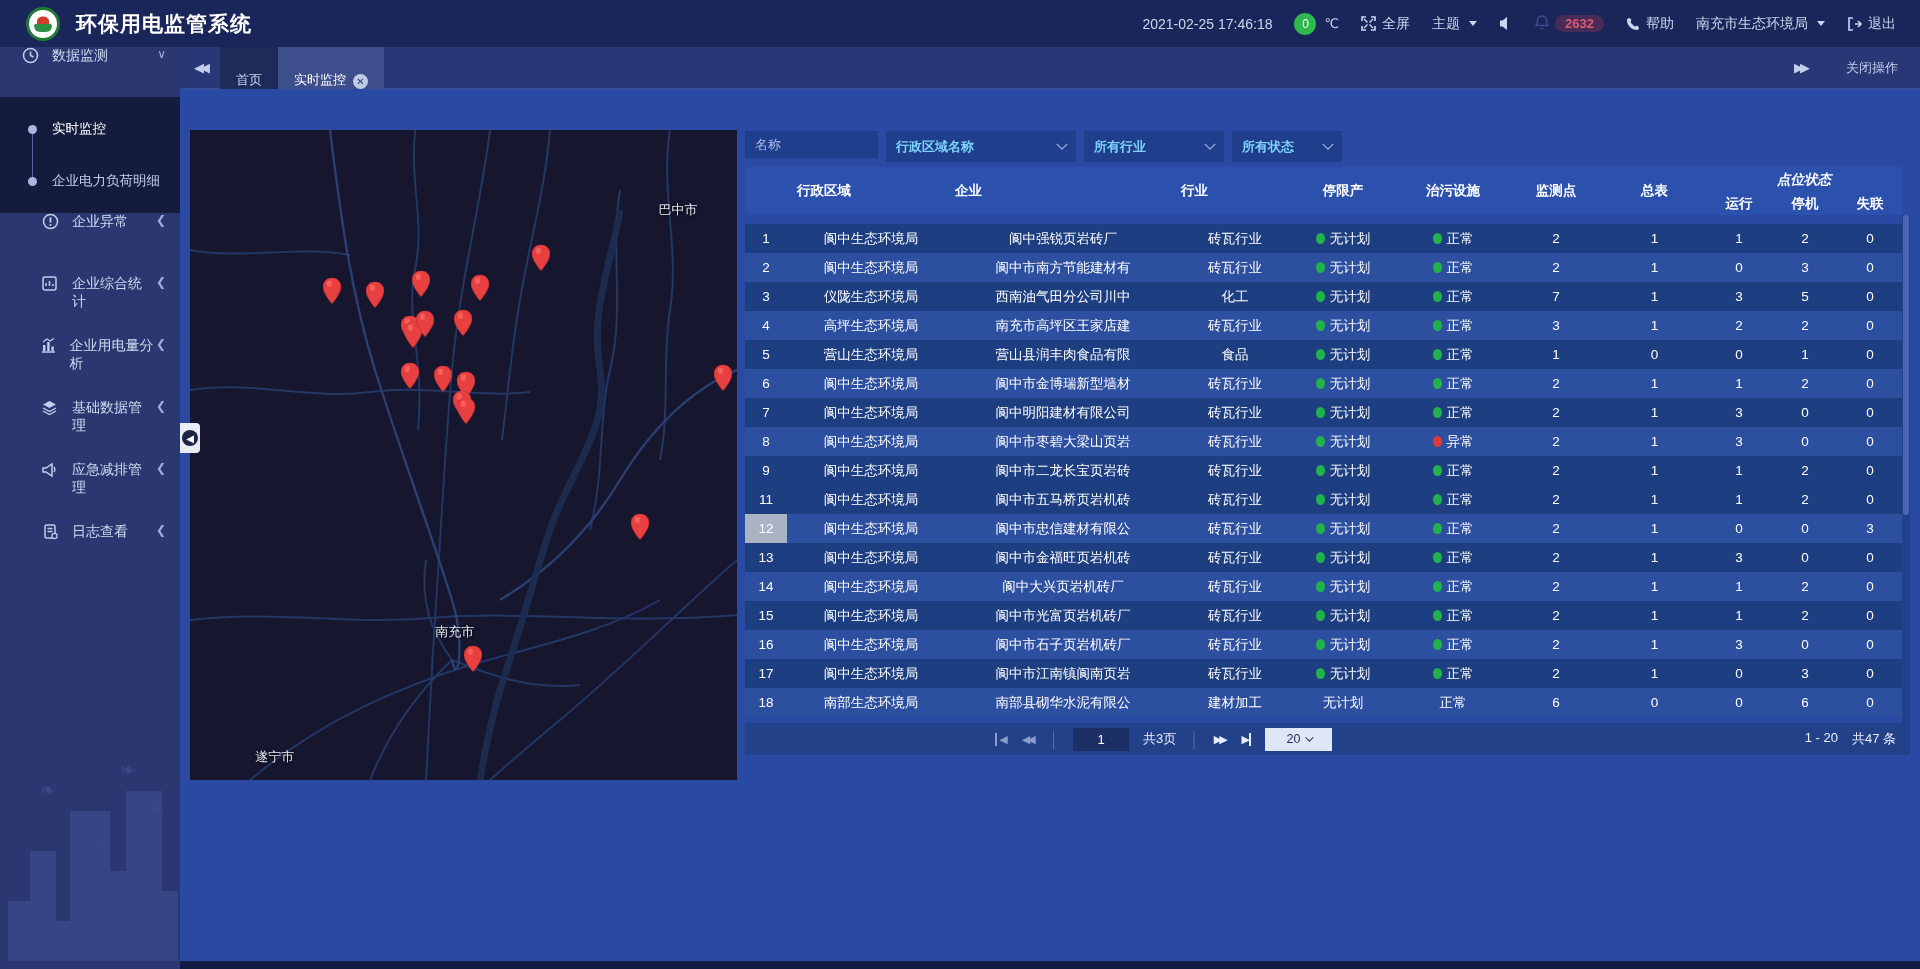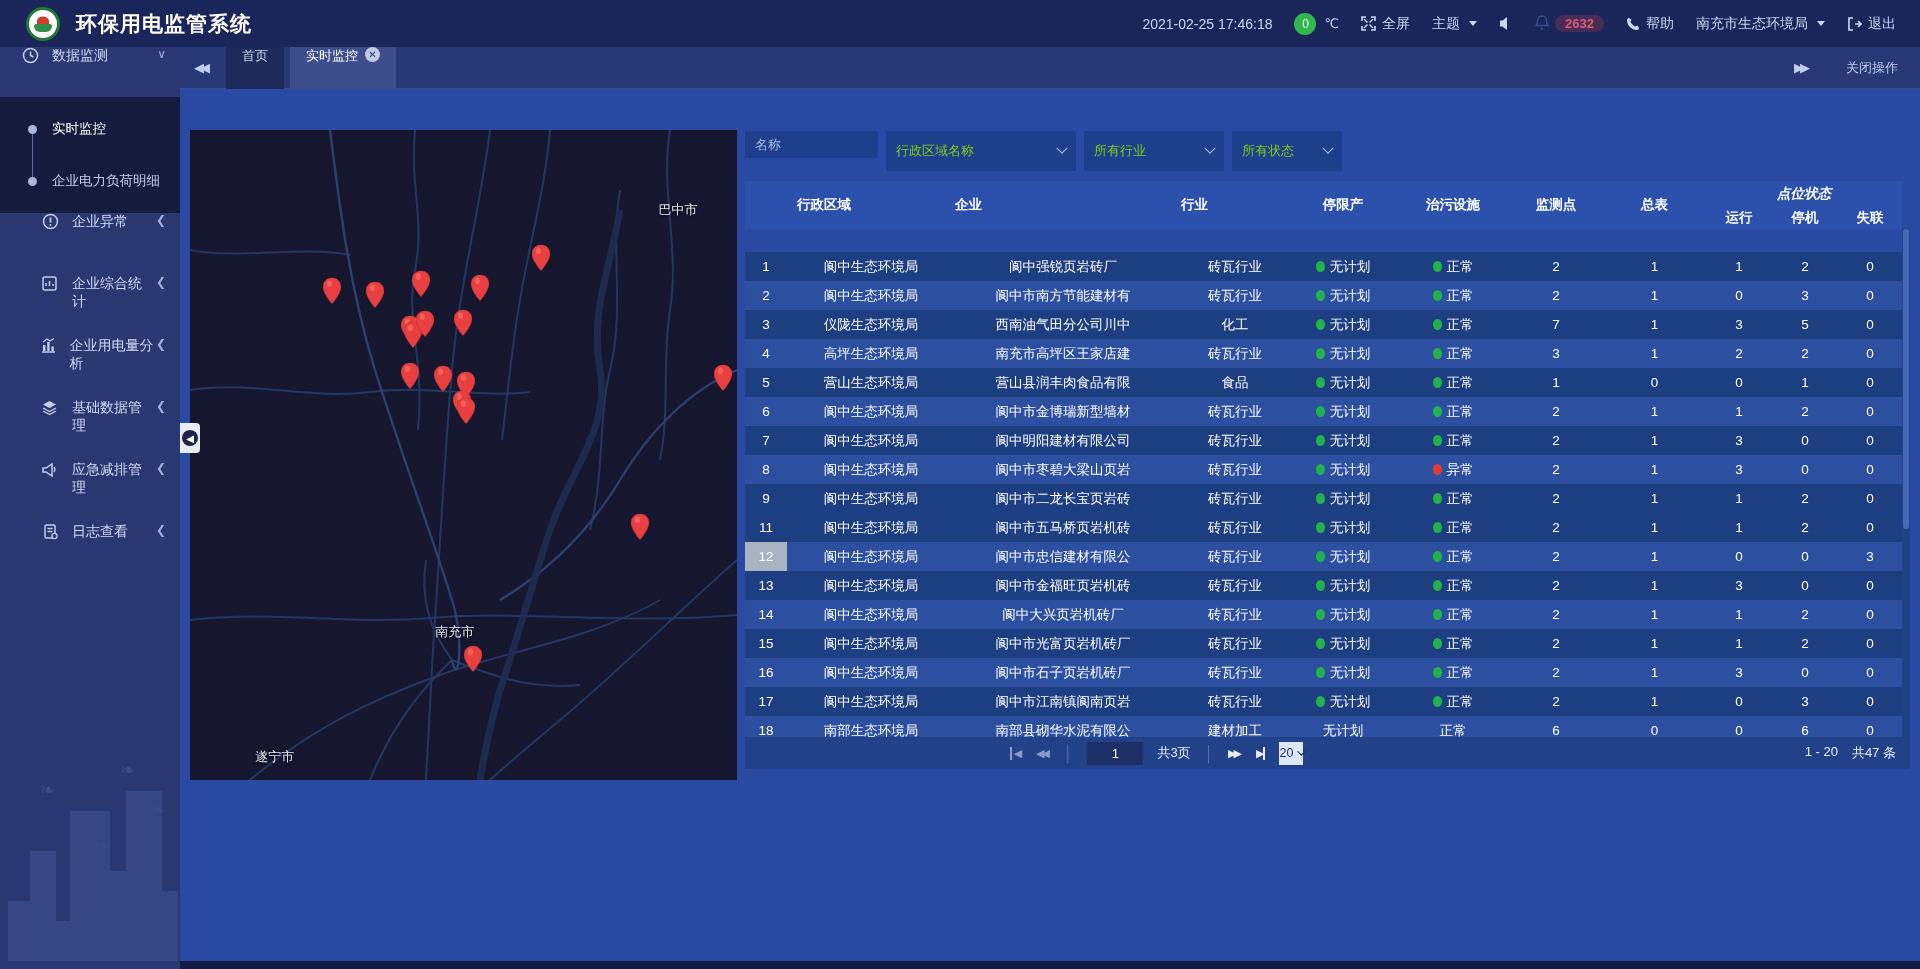--- a/index.html
+++ b/index.html
@@ -47,22 +47,22 @@
   .submenu-item .dot { position:absolute; left:28px; width:9px; height:9px; border-radius:50%;
                        background:#aab6dd; }
   .skyline { position:absolute; bottom:0; left:0; width:180px; height:230px; opacity:.45; }
   .skyline .b { position:absolute; bottom:8px; background:#46599f; }
   .butterfly { position:absolute; color:#4c60a8; font-size:18px; }
 
   
   .tabbar { position:absolute; top:47px; left:180px; right:0; height:42px; background:#283776;
             display:flex; align-items:center; z-index:10; border-bottom:1px solid #3a4d96; }
   .tab-scroll { color:#c3cdec; font-size:13px; letter-spacing:-4px; padding:0 14px; cursor:pointer; }
-  .tab { height:42px; display:flex; align-items:flex-start; gap:7px; padding:0 16px; font-size:13px;
-         color:#c9d2ee; cursor:pointer; background:#1e2a5a;margin-left:6px; }
+  .tab { height:42px; display:flex; align-items:flex-end; gap:7px; padding:0 16px; font-size:13px;
+         color:#c9d2ee; cursor:pointer; background:#1e2a5a; }
   .tab.active { background:#3e4e8c; color:#ffffff; }
   .tab-close { width:15px; height:15px; border-radius:50%; background:#c2cbe4; color:#2a3a78;
                font-size:10px; display:flex; align-items:center; justify-content:center; font-weight:bold; }
   .tabbar-right { margin-left:auto; display:flex; align-items:center; gap:26px; padding-right:22px;
                   color:#c3cdec; font-size:13px; }
 
   
   .content { position:absolute; top:89px; left:180px; right:0; bottom:0; background:#2a49a2; }
   .stats { height:34px; display:flex; align-items:center; gap:54px; padding-left:20px;
            color:#ffffff; font-size:13.5px; }
@@ -80,28 +80,28 @@
   .city-label { position:absolute; color:#e6ecf8; font-size:13px; transform:translate(-50%,-50%);
                 text-shadow:0 1px 3px #000; white-space:nowrap; }
   .pin { position:absolute; width:18px; height:26px; transform:translate(-50%,-55%); }
 
   
   .rpanel { position:absolute; left:565px; top:42px; width:1165px; height:624px; }
   .filters { display:flex; gap:8px; height:27px; }
   .f-input { width:133px; height:27px; background:#1f3e8c; border:none; color:#e8eefc;
              font-size:13px; padding:0 10px; outline:none; font-family:inherit; }
   .f-input::placeholder { color:#aebbe6; }
-  .f-select { height:40px; background:#1f3e8c; color:#84cc16; font-size:13px; display:flex;
-              align-items:center; padding:0 10px; cursor:pointer; }
+  .f-select { height:31px; background:#1f3e8c; color:#7dd3fc; font-size:13px; display:flex;
+              align-items:center; padding:0 10px; cursor:pointer;font-weight:bold; }
   .f-select .lbl { flex:1; }
   .f-select .vcaret { width:8px; height:8px; border-right:1.5px solid #aebbe6; border-bottom:1.5px solid #aebbe6;
                       transform:rotate(45deg) translate(-2px,-2px); margin-left:10px; }
   .sel-region { width:190px; } .sel-industry { width:140px; } .sel-status { width:110px; }
 
-  table.grid { border-collapse:collapse; table-layout:fixed; width:1157px; margin-top:23px; }
+  table.grid { border-collapse:collapse; table-layout:fixed; width:1157px; margin-top:9px; }
   table.grid th { background:#2b51ac; color:#ffffff; font-weight:bold; font-size:13.5px; }
   .thead-top th { height:26px; }
   .thead-sub th { height:22px; font-size:13px; }
   th.group-col { font-style:italic; }
   .tbody-wrap { width:1165px; height:508px; overflow:hidden; position:relative; }
   table.grid td { height:29px; color:#ffffff; font-size:13.5px; text-align:center; overflow:hidden;
                   white-space:nowrap; }
   td.al, th.al { text-align:left; padding-left:10px; }
   tr.odd td { background:#1d3e80; }
   tr.even td { background:#2c4f9f; }
@@ -115,21 +115,21 @@
   .pager { height:32px; width:1165px; background:#234189; display:flex; align-items:center;
            color:#e8eefc; font-size:13px; padding:0 14px; }
   .pg-center { display:flex; align-items:center; gap:14px; margin:0 auto; }
   .pg-ico { font-size:11px; letter-spacing:-3px; cursor:pointer; padding-right:3px; }
   .pg-ico.disabled { color:#8c9cc9; }
   .pg-first { border-left:2px solid #8c9cc9; padding-left:2px; }
   .pg-last { border-right:2px solid #e8eefc; padding-right:2px; }
   .pg-div { color:#5a6da8; font-size:15px; }
   .pg-input { width:56px; height:23px; background:#1c2f66; border:none; color:#fff; text-align:center;
               font-size:13px; font-family:inherit; outline:none; }
-  .pg-size { width:24px; height:23px; background:#dfe6f5; color:#1d2b5e; display:flex; align-items:center;
+  .pg-size { width:67px; height:23px; background:#dfe6f5; color:#1d2b5e; display:flex; align-items:center;
              justify-content:center; gap:4px; font-size:12.5px; cursor:pointer; }
   .pg-size .vcaret { width:6px; height:6px; border-right:1.5px solid #1d2b5e; border-bottom:1.5px solid #1d2b5e;
                      transform:rotate(45deg) translateY(-2px); }
   .pg-right { margin-left:auto; display:flex; gap:14px; }
 
   .bottom-strip { position:absolute; left:0; bottom:0; width:1920px; height:8px; background:#121b44; z-index:40; }
 </style>
 <title>环保用电监管系统</title></head>
 <body>
 

